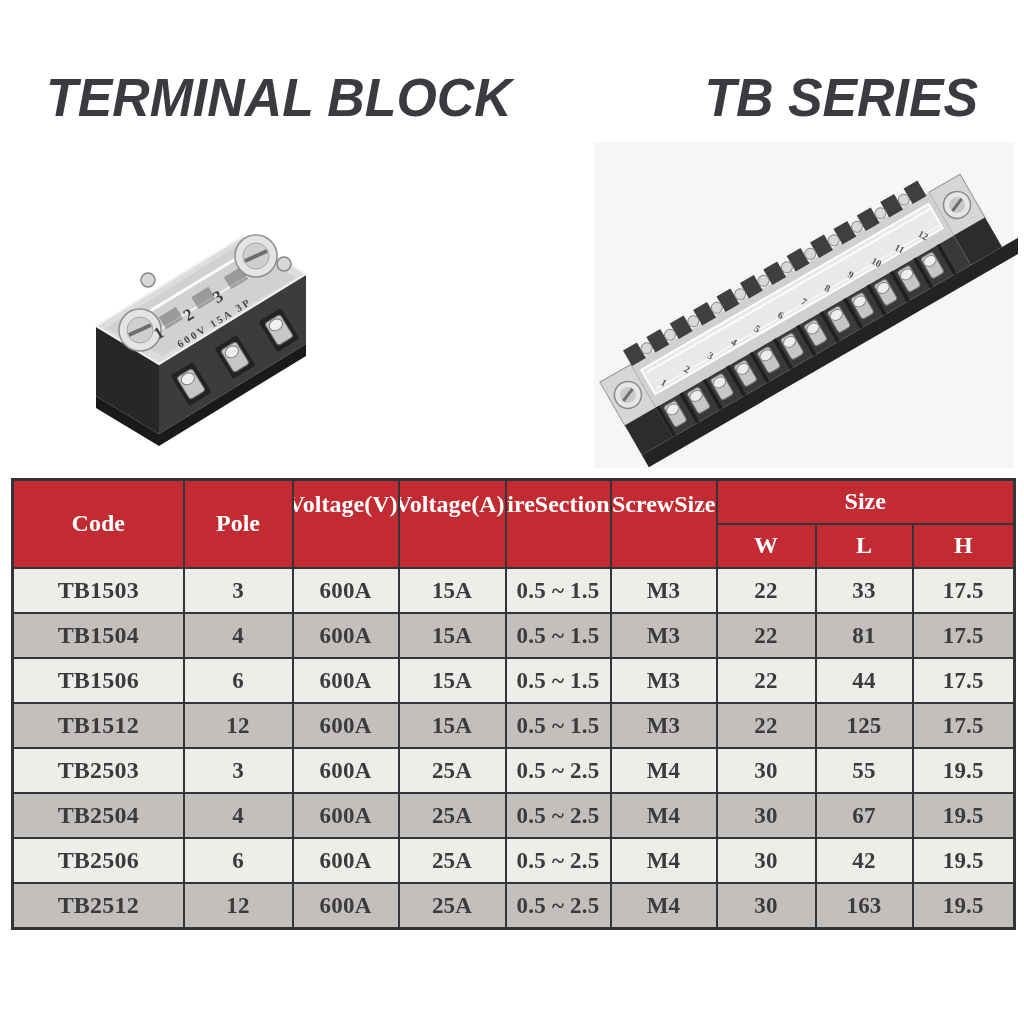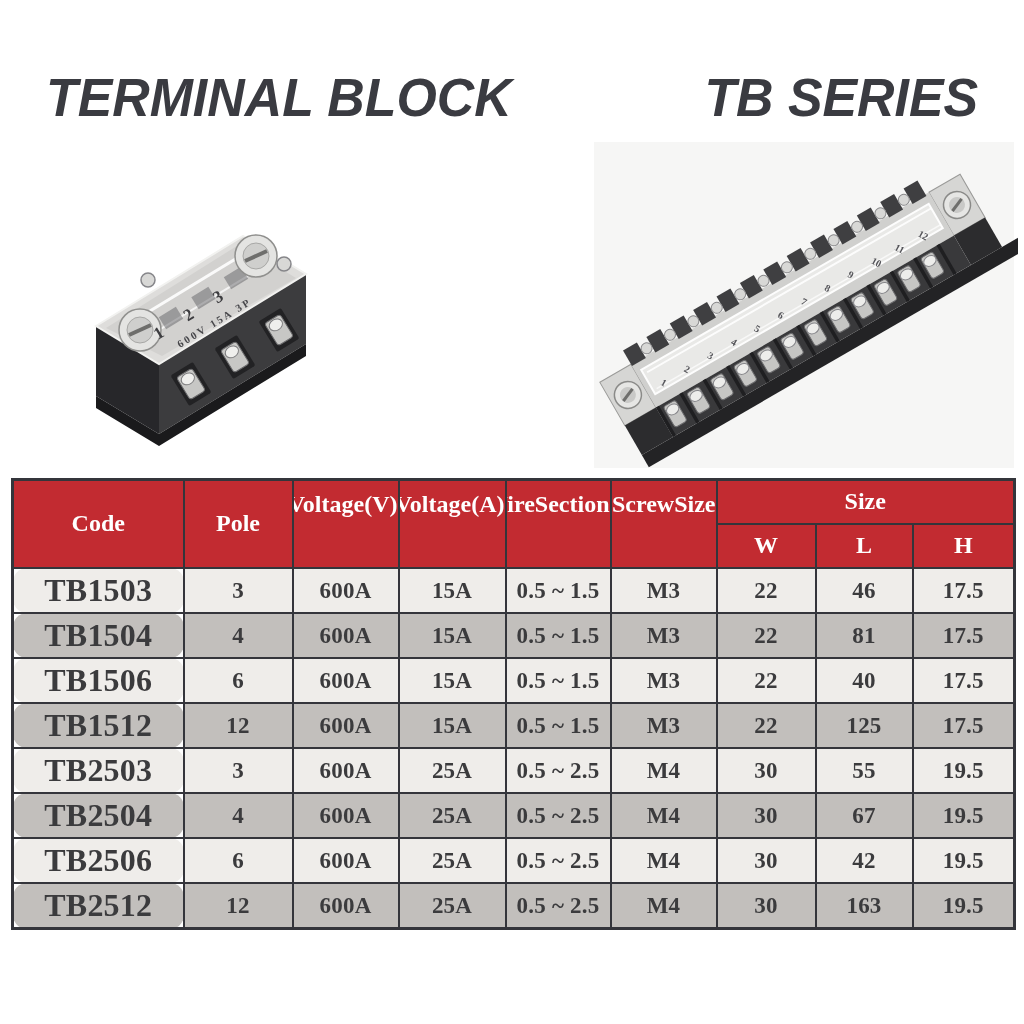--- a/index.html
+++ b/index.html
@@ -39,21 +39,21 @@
     height:42px;line-height:1.05;
   }
   thead .hstack{
     display:flex;flex-direction:row;justify-content:flex-end;
     height:66px;padding:10px 0 8px 0;margin-left:41px;
   }
   tbody td{
     font-weight:bold;font-size:23px;color:#3b3b3d;height:43px;
     letter-spacing:.2px;
   }
-  tbody td.code-cell{font-size:32px;border-radius:14px;}
+  tbody td.code-cell{font-size:24px;}
   tbody tr:nth-child(odd) td{background:#efedea;}
   tbody tr:nth-child(even) td{background:#c2bfbc;}
 </style>
 </head>
 <body>
 
 <div class="title title-left">TERMINAL BLOCK</div>
 <div class="title title-right">TB SERIES</div>
 
 <div class="photo photo-left">
@@ -280,21 +280,21 @@
   </thead>
   <tbody id="spec-body">
       <tr>
         <td class="code-cell">TB1503</td>
         <td>3</td>
         <td>600A</td>
         <td>15A</td>
         <td>0.5 ~ 1.5</td>
         <td>M3</td>
         <td>22</td>
-        <td>46</td>
+        <td>33</td>
         <td>17.5</td>
       </tr>
       <tr>
         <td class="code-cell">TB1504</td>
         <td>4</td>
         <td>600A</td>
         <td>15A</td>
         <td>0.5 ~ 1.5</td>
         <td>M3</td>
         <td>22</td>
@@ -302,21 +302,21 @@
         <td>17.5</td>
       </tr>
       <tr>
         <td class="code-cell">TB1506</td>
         <td>6</td>
         <td>600A</td>
         <td>15A</td>
         <td>0.5 ~ 1.5</td>
         <td>M3</td>
         <td>22</td>
-        <td>40</td>
+        <td>44</td>
         <td>17.5</td>
       </tr>
       <tr>
         <td class="code-cell">TB1512</td>
         <td>12</td>
         <td>600A</td>
         <td>15A</td>
         <td>0.5 ~ 1.5</td>
         <td>M3</td>
         <td>22</td>

